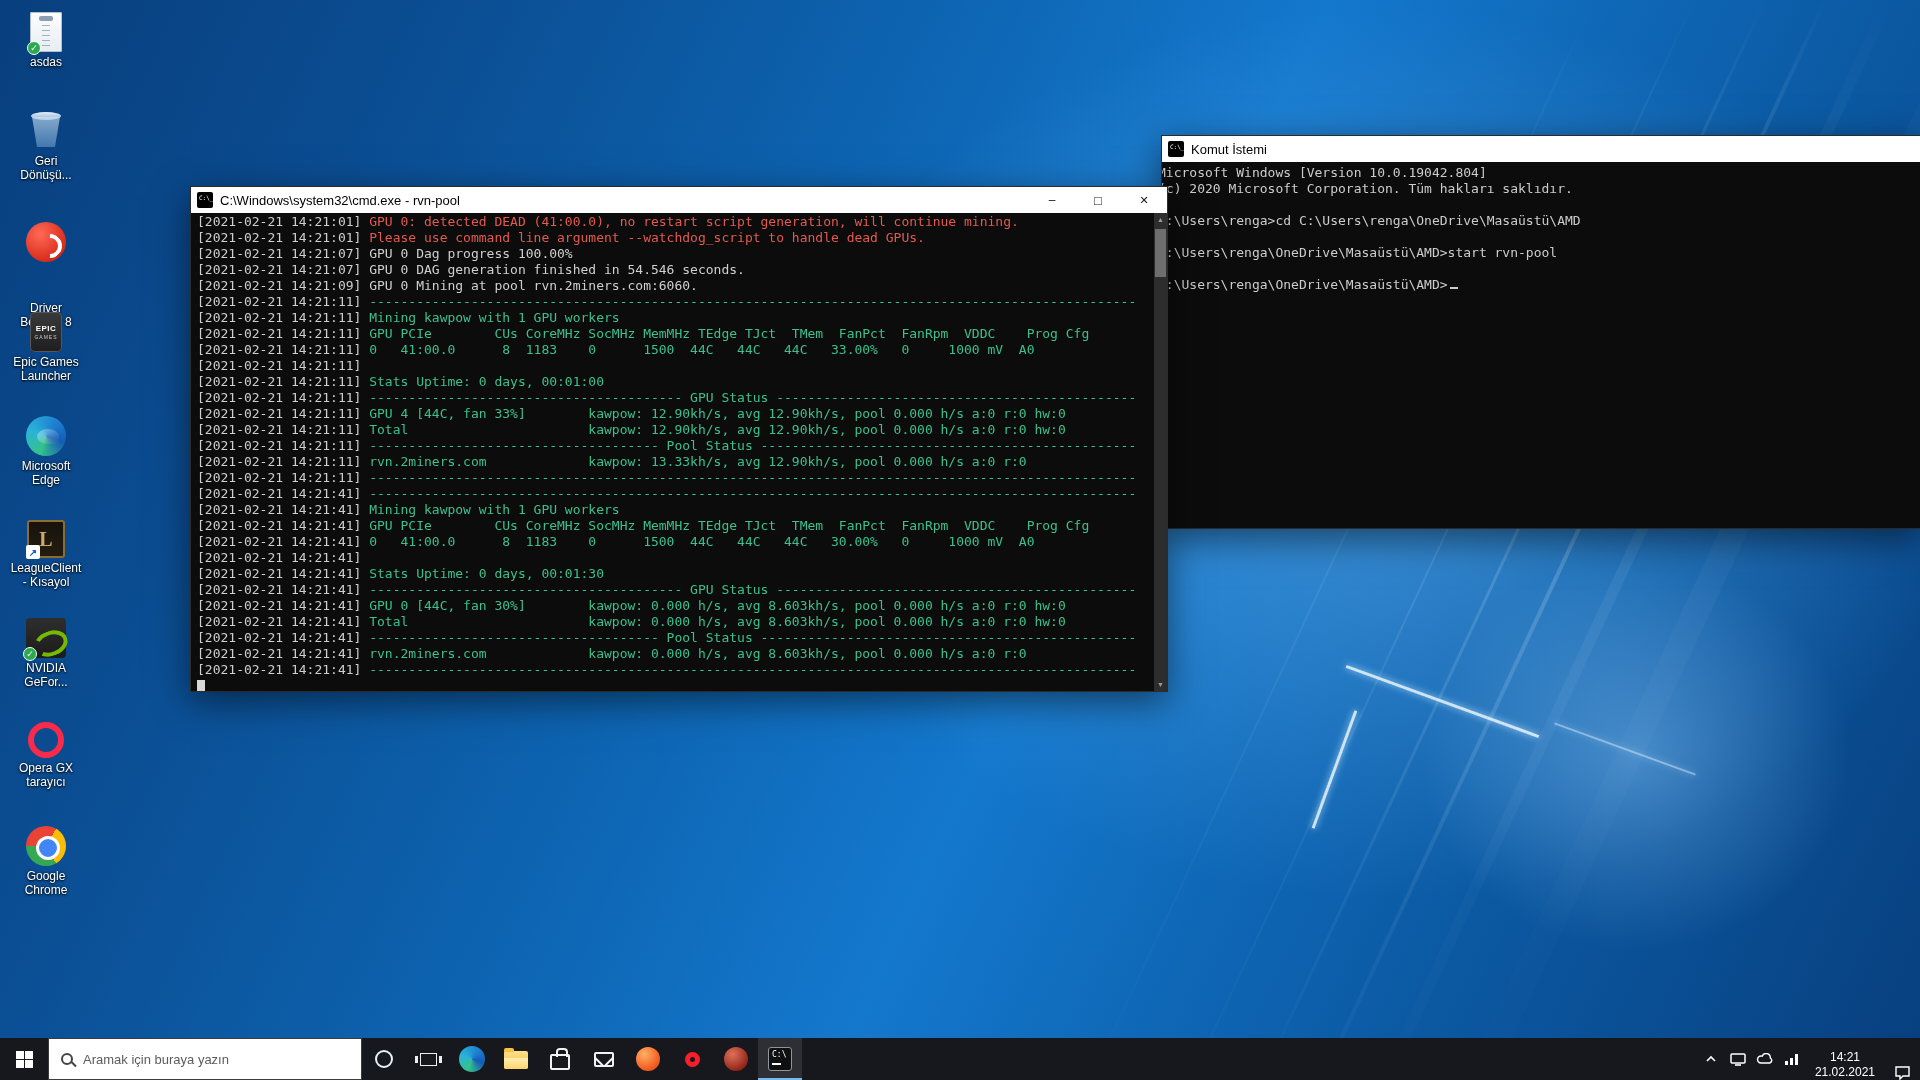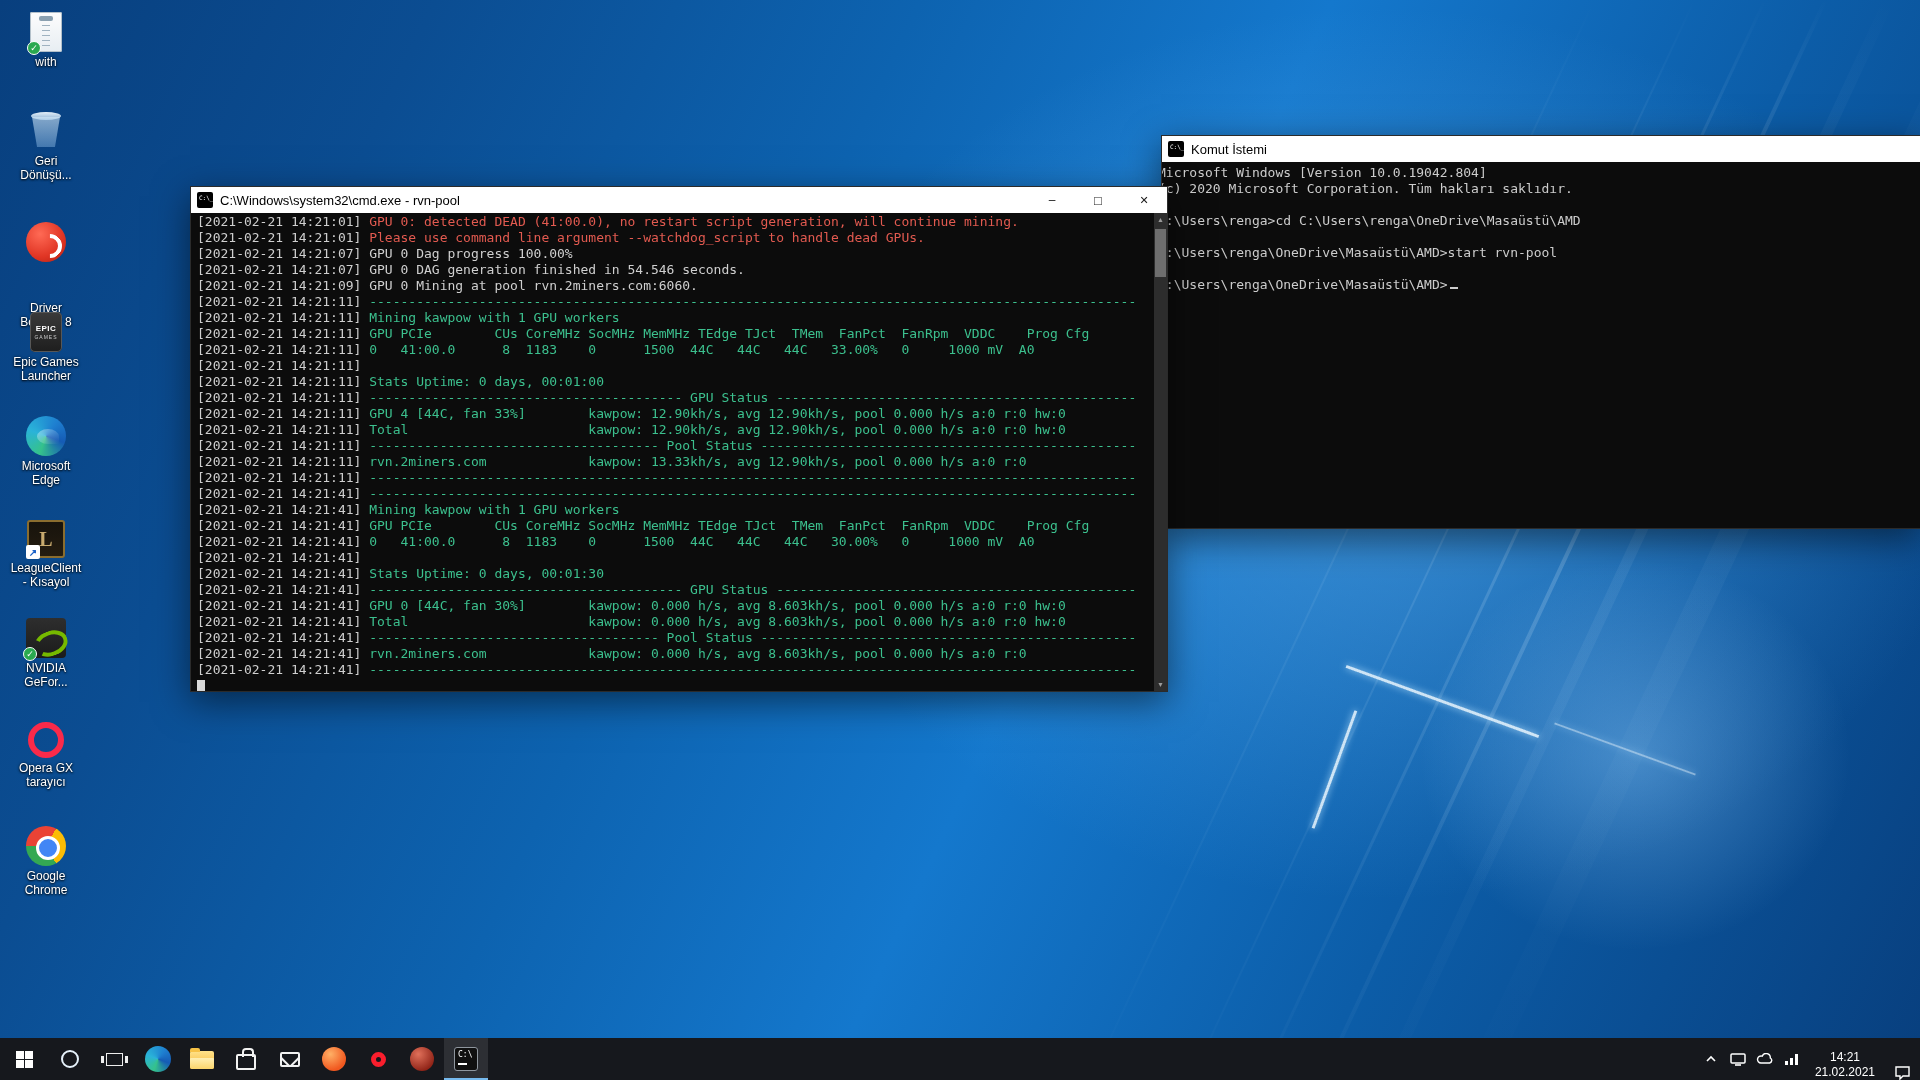--- a/index.html
+++ b/index.html
@@ -126,21 +126,21 @@
   <div class="pane-line" style="left:1340px;top:700px;width:205px;height:2.5px;transform:rotate(20deg)"></div>
   <div class="pane-line" style="left:1333px;top:707px;width:2.5px;height:125px;transform:rotate(20deg)"></div>
   <div class="pane-line" style="left:1550px;top:748px;width:150px;height:2px;transform:rotate(20deg);opacity:.55"></div>
 </div>
 
 <div id="desktop-icons">
     <div class="desk-item" style="top: 12px;">
       <div class="dicon ic-asdas">
         <div class="badge badge-sync">✓</div>
       </div>
-      <div class="dlabel">with</div>
+      <div class="dlabel">asdas</div>
     </div>
     <div class="desk-item" style="top: 107px;">
       <div class="dicon ic-recycle-bin"></div>
       <div class="dlabel">Geri
 Dönüşü...</div>
     </div>
     <div class="desk-item" style="top: 222px; gap: 36px;">
       <div class="dicon ic-driver-booster"></div>
       <div class="dlabel">Driver
 Booster 8</div>
@@ -253,20 +253,24 @@
 
 <div class="taskbar">
   <div class="start">
     <div class="win-glyph">
         <span></span>
         <span></span>
         <span></span>
         <span></span>
       </div>
   </div>
+  <div class="searchbox">
+    <div class="mag"></div>
+    <span class="search-text">Aramak için buraya yazın</span>
+  </div>
   <div class="tbtn">
       <div class="cortana"></div>
     </div>
   <div class="tbtn">
       <div class="taskview"></div>
     </div>
   <div id="taskbar-pinned">
       <div class="tslot">
         <div class="ticon t-edge"></div>
       </div>

